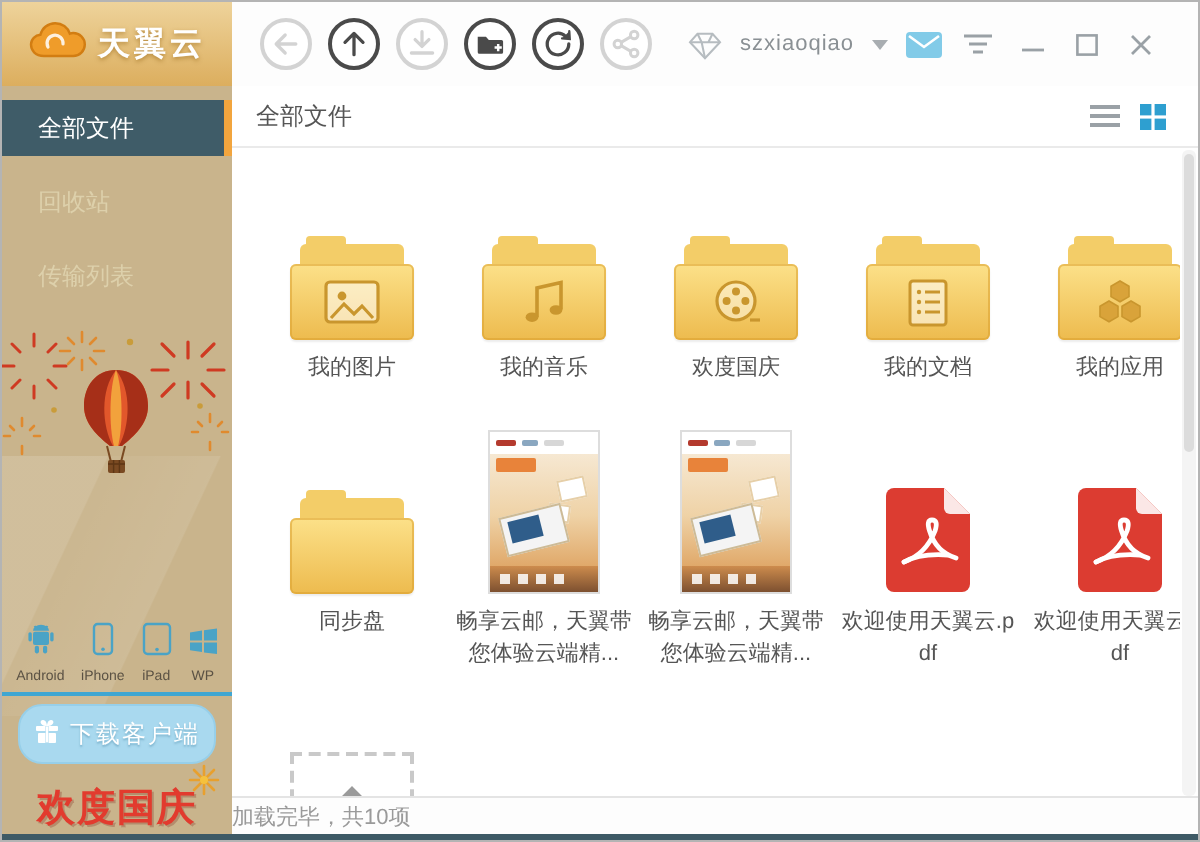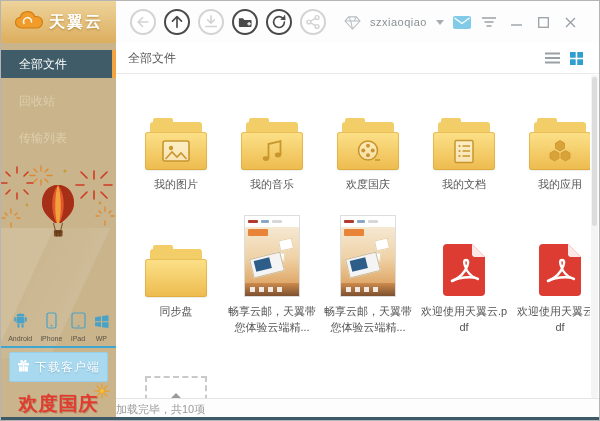--- a/index.html
+++ b/index.html
@@ -23,21 +23,21 @@
     background:linear-gradient(115deg,rgba(255,255,255,.14) 30%,rgba(255,255,255,.04) 30.5%,rgba(255,255,255,.10) 62%,rgba(255,255,255,0) 62.5%);}
   .side-nav{position:relative;padding-top:7px;}
   .side-item{height:28px;line-height:28px;padding-left:18px;font-size:12px;color:#ddd0ab;margin-bottom:9px;cursor:pointer;position:relative;}
   .side-item.active{background:#3f5c68;color:#fff;}
   .side-item.active::after{content:"";position:absolute;right:0;top:0;bottom:0;width:4px;background:#f2a53e;}
   .illus{position:absolute;left:0;top:122px;width:115px;}
   .devices{position:absolute;left:0;right:0;bottom:78px;display:flex;justify-content:space-around;align-items:flex-end;padding:0 3px;}
   .device{display:flex;flex-direction:column;align-items:center;gap:2px;cursor:pointer;}
   .device-label{font-size:7px;color:#5b5244;}
   .blue-line{position:absolute;left:0;right:0;bottom:72px;height:2px;background:#3fa6d2;}
-  .promo-btn{position:absolute;left:8px;right:8px;bottom:38px;height:28px;background:#a9d9ef;border:1px solid #97cfe9;border-radius:2px;
+  .promo-btn{position:absolute;left:8px;right:8px;bottom:38px;height:28px;background:#a9d9ef;border:1px solid #97cfe9;border-radius:12px;
     display:flex;align-items:center;justify-content:center;gap:5px;color:#fff;font-size:12px;letter-spacing:1px;cursor:pointer;text-shadow:0 1px 1px rgba(80,140,170,.5);}
   .banner{position:absolute;left:0;right:0;bottom:3px;text-align:center;color:#e23b2e;font-size:19px;font-weight:900;letter-spacing:1px;cursor:pointer;
     text-shadow:1px 1px 0 rgba(120,20,10,.25);}
   .banner .star{position:absolute;right:6px;top:-9px;}
   
   .main{position:absolute;left:115px;top:42px;right:0;bottom:0;background:#fff;}
   .crumb-bar{height:30px;border-bottom:1px solid #eaeaea;display:flex;align-items:center;padding:0 12px;}
   .crumb{font-size:12px;color:#555;}
   .view-toggles{margin-left:auto;display:flex;align-items:center;gap:10px;padding-right:4px;}
   .vt{cursor:pointer;display:flex;}

